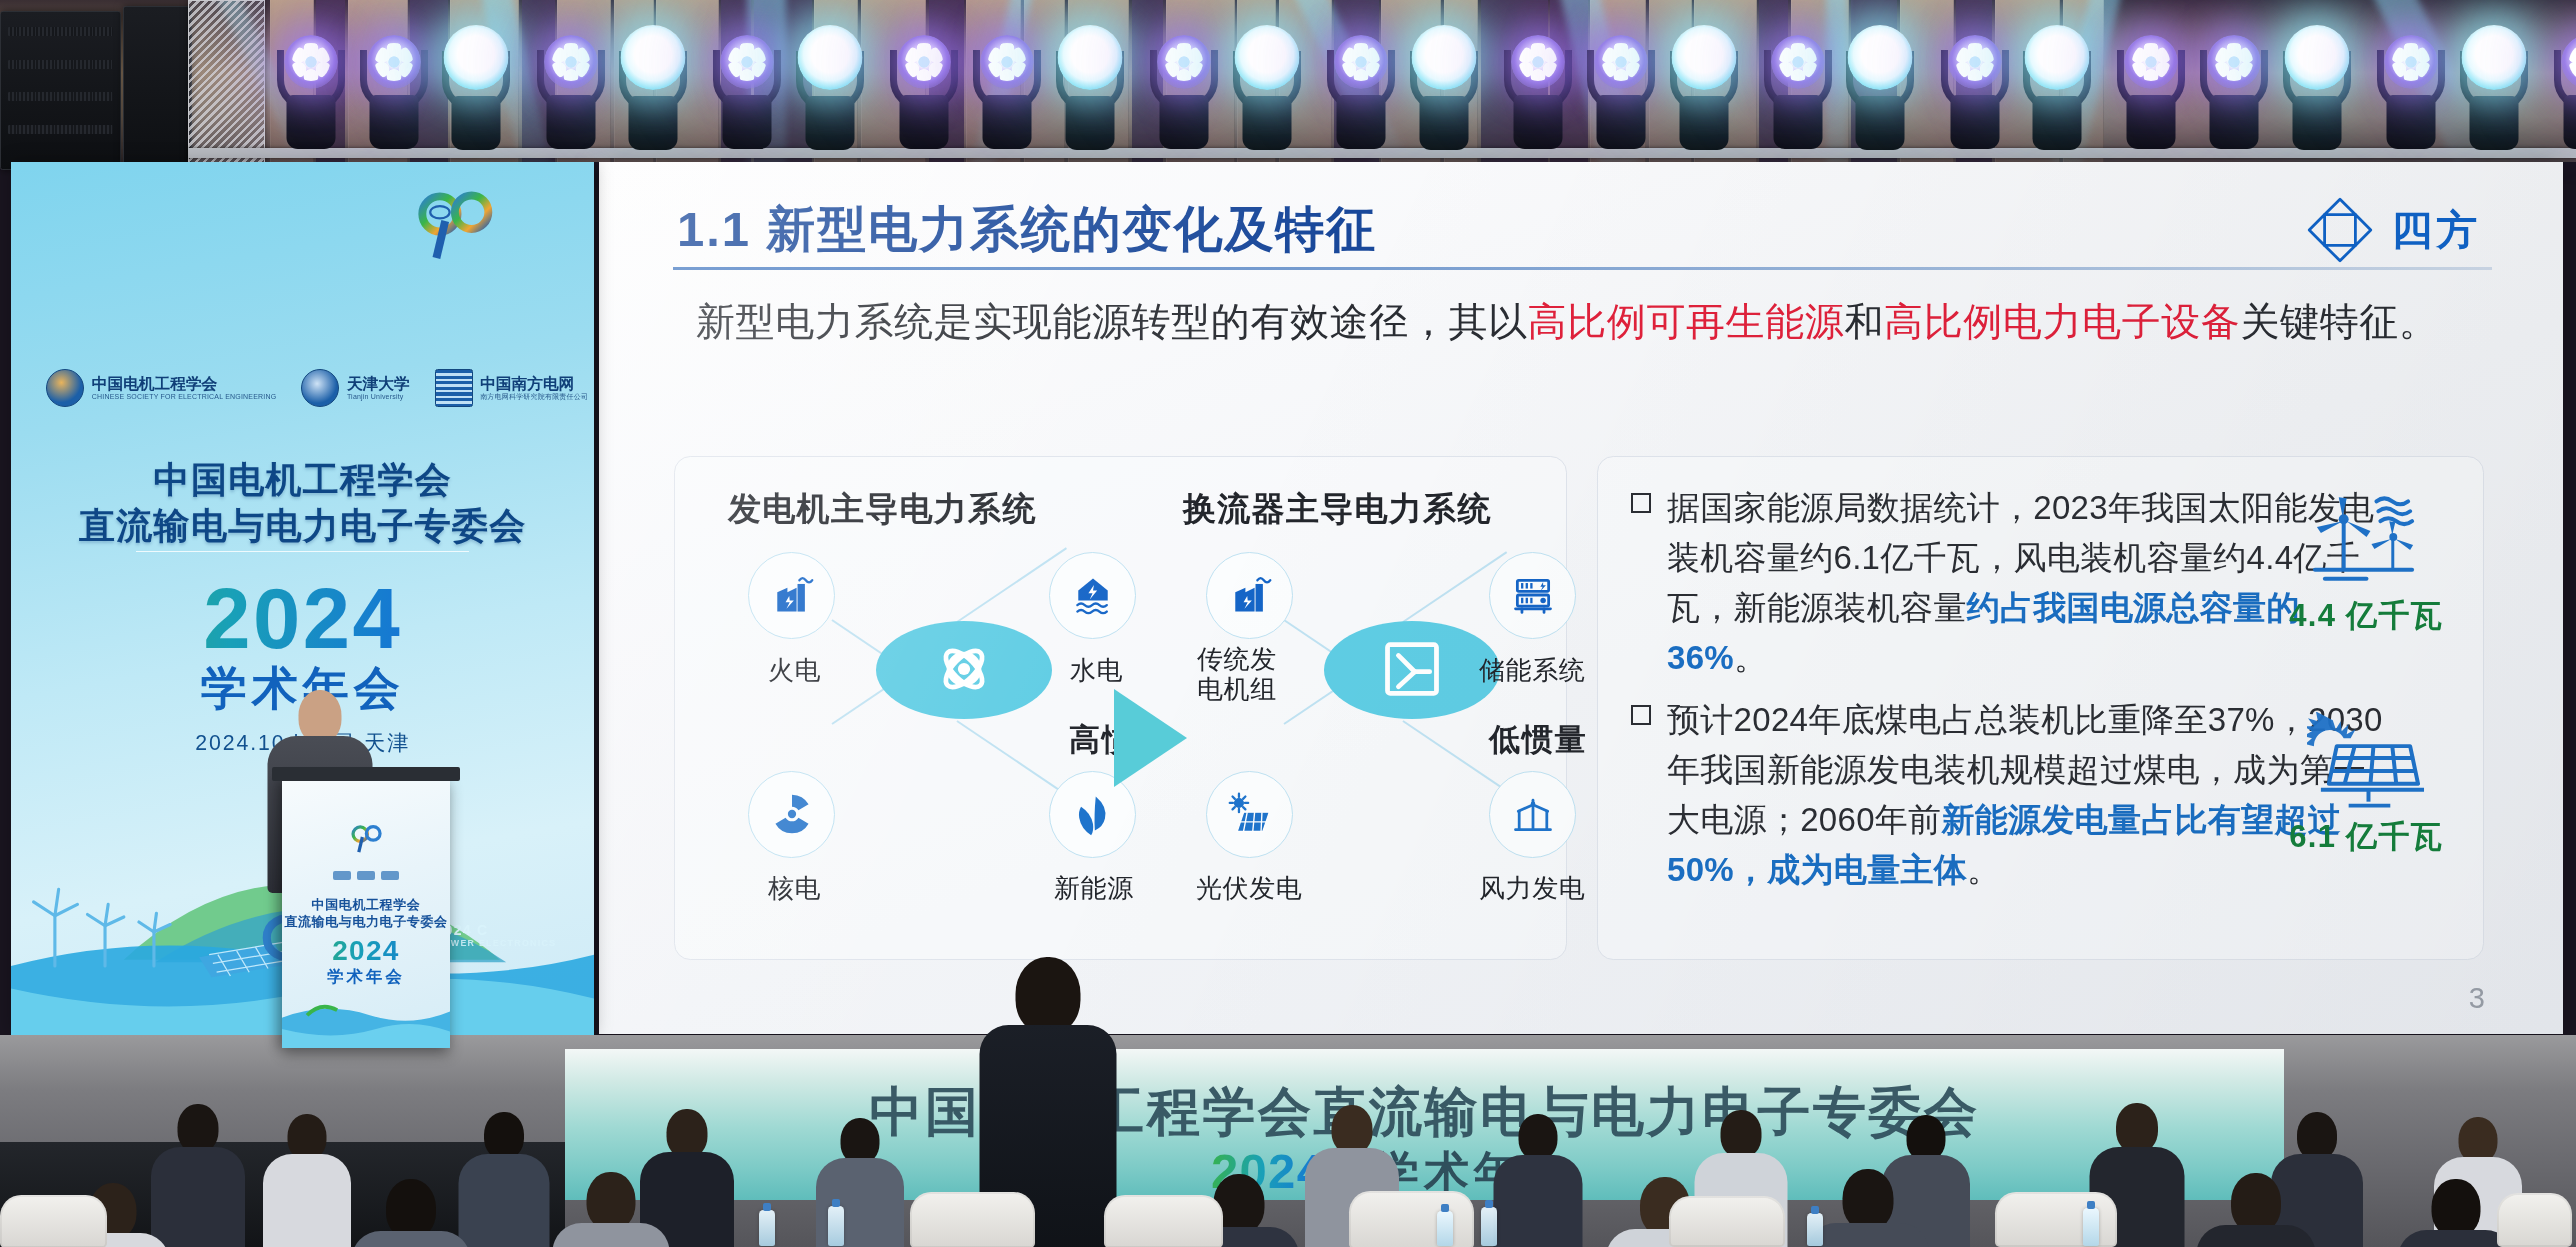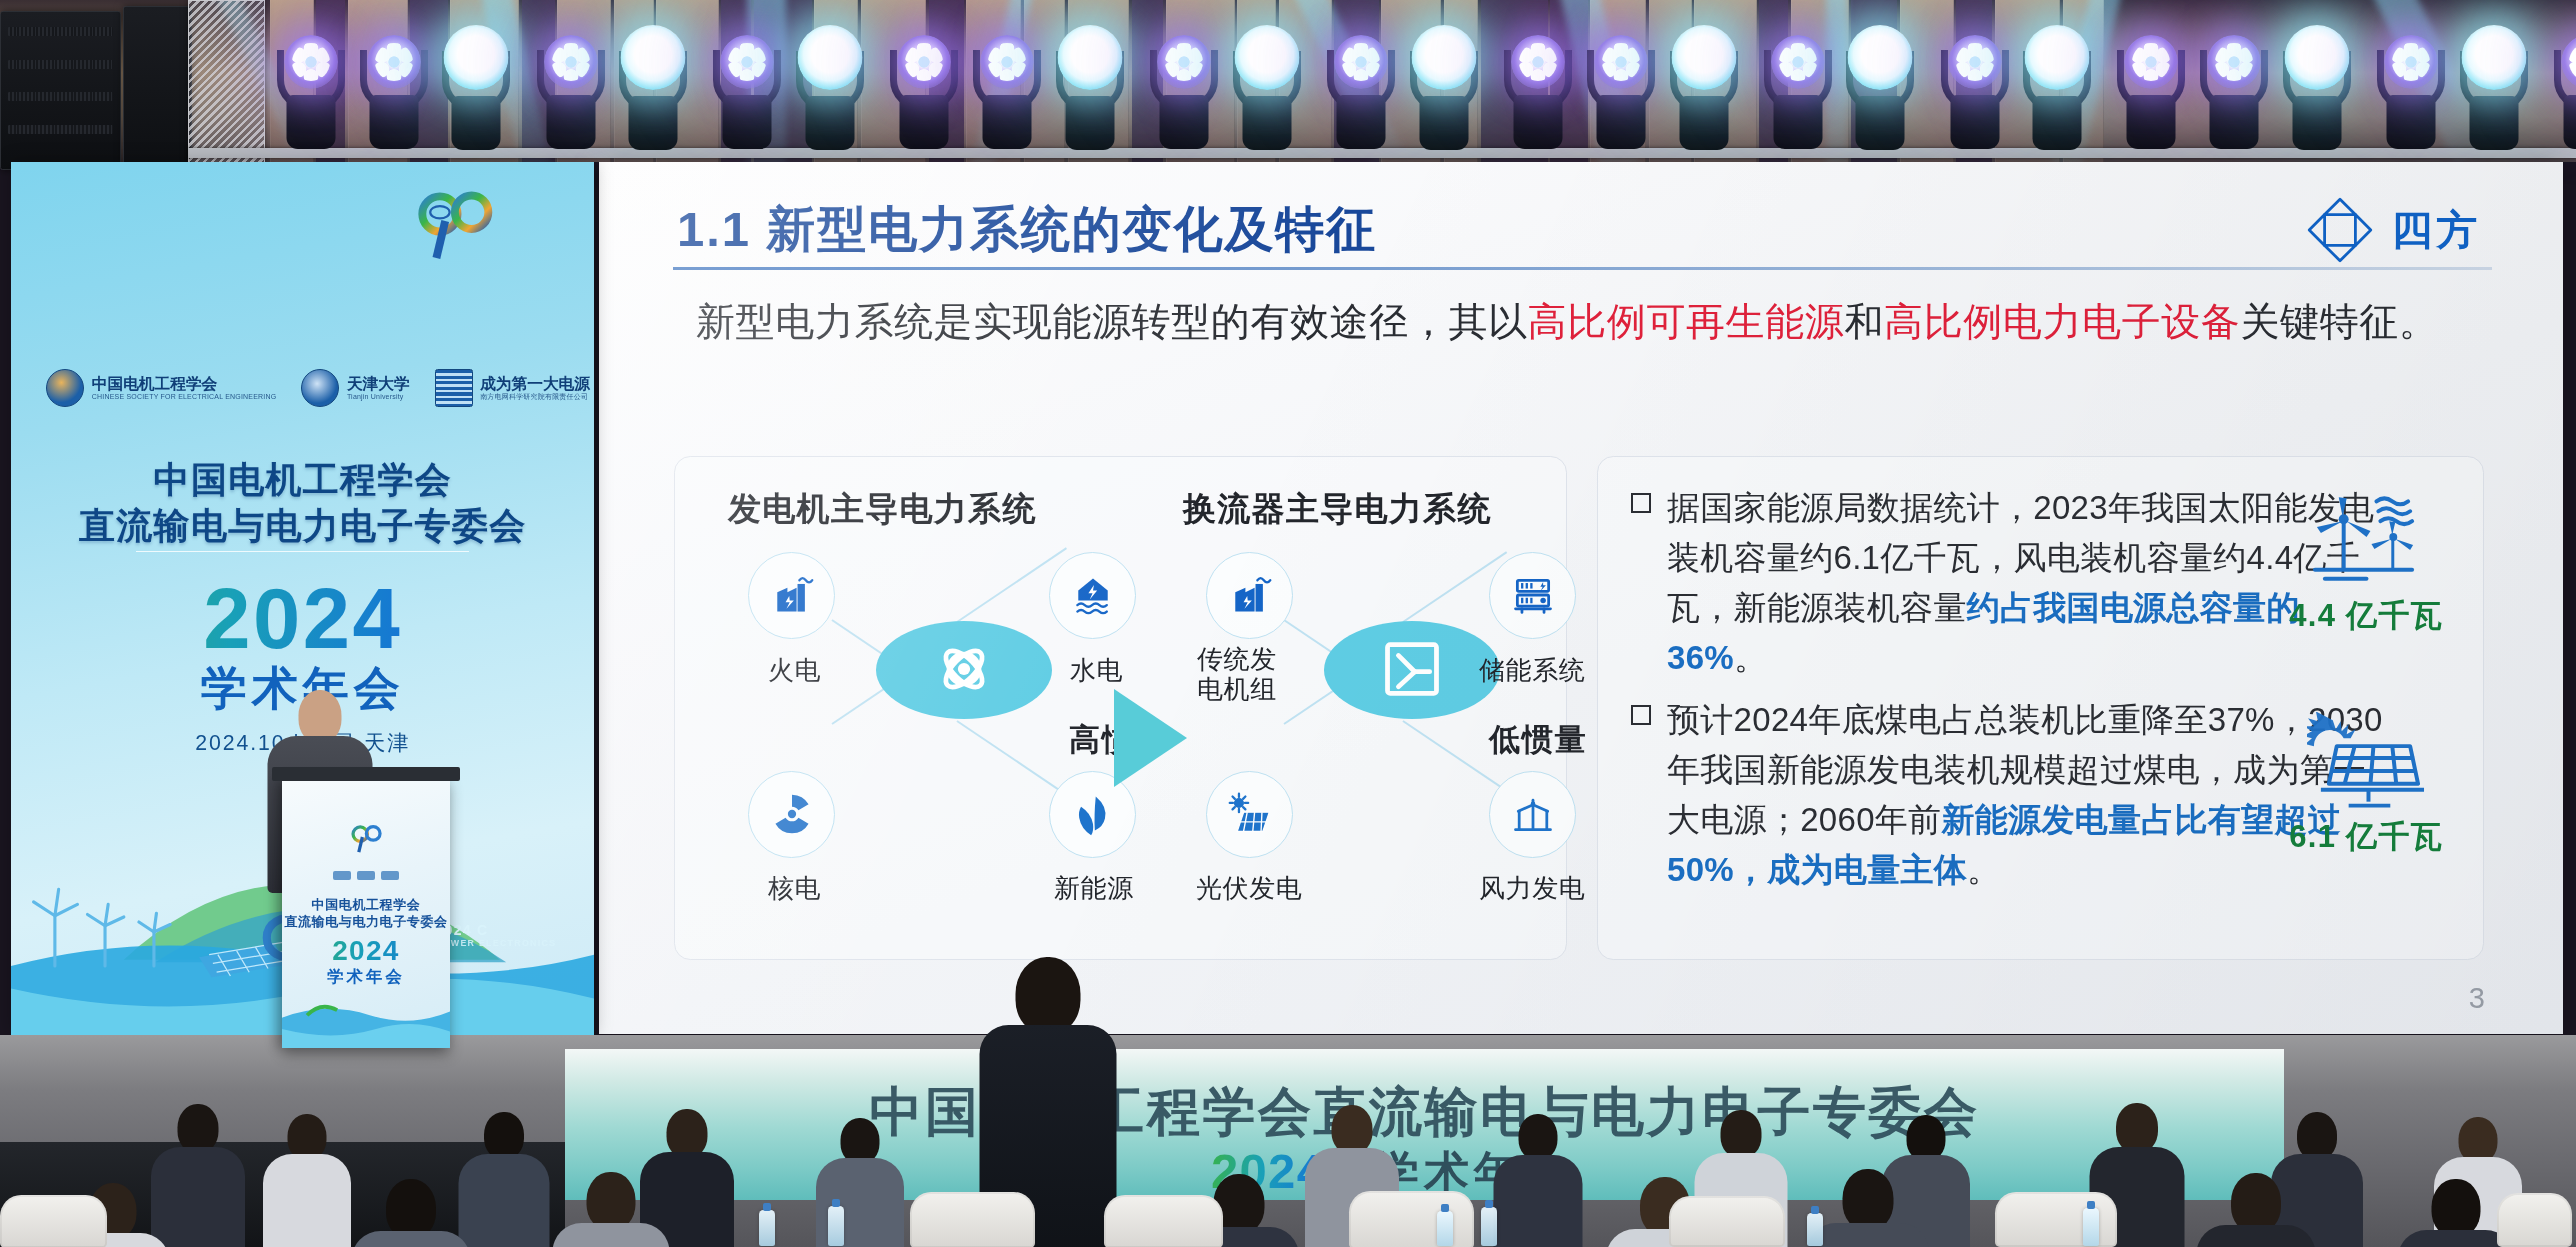--- a/index.html
+++ b/index.html
@@ -653,21 +653,21 @@
       </div>
       <div class="b-logo">
         <span class="mk" style="background:radial-gradient(circle at 42% 38%,#cfe3f6,#1b5fa8 64%)"></span>
         <span class="tx">
           <span>天津大学</span><small>Tianjin University</small>
         </span>
       </div>
       <div class="b-logo">
         <span class="mk" style="border-radius:2.5px;background:repeating-linear-gradient(180deg,#1b5fa8 0 3.1px,#bfe0f5 3.1px 5.6px)"></span>
         <span class="tx">
-          <span>成为第一大电源</span><small>南方电网科学研究院有限责任公司</small>
+          <span>中国南方电网</span><small>南方电网科学研究院有限责任公司</small>
         </span>
       </div>
     </div>
 
     <div class="b-title">
       <div>中国电机工程学会</div>
       <div>直流输电与电力电子专委会</div>
     </div>
     <div class="b-rule"></div>
     <div class="b-2024">2024</div>

